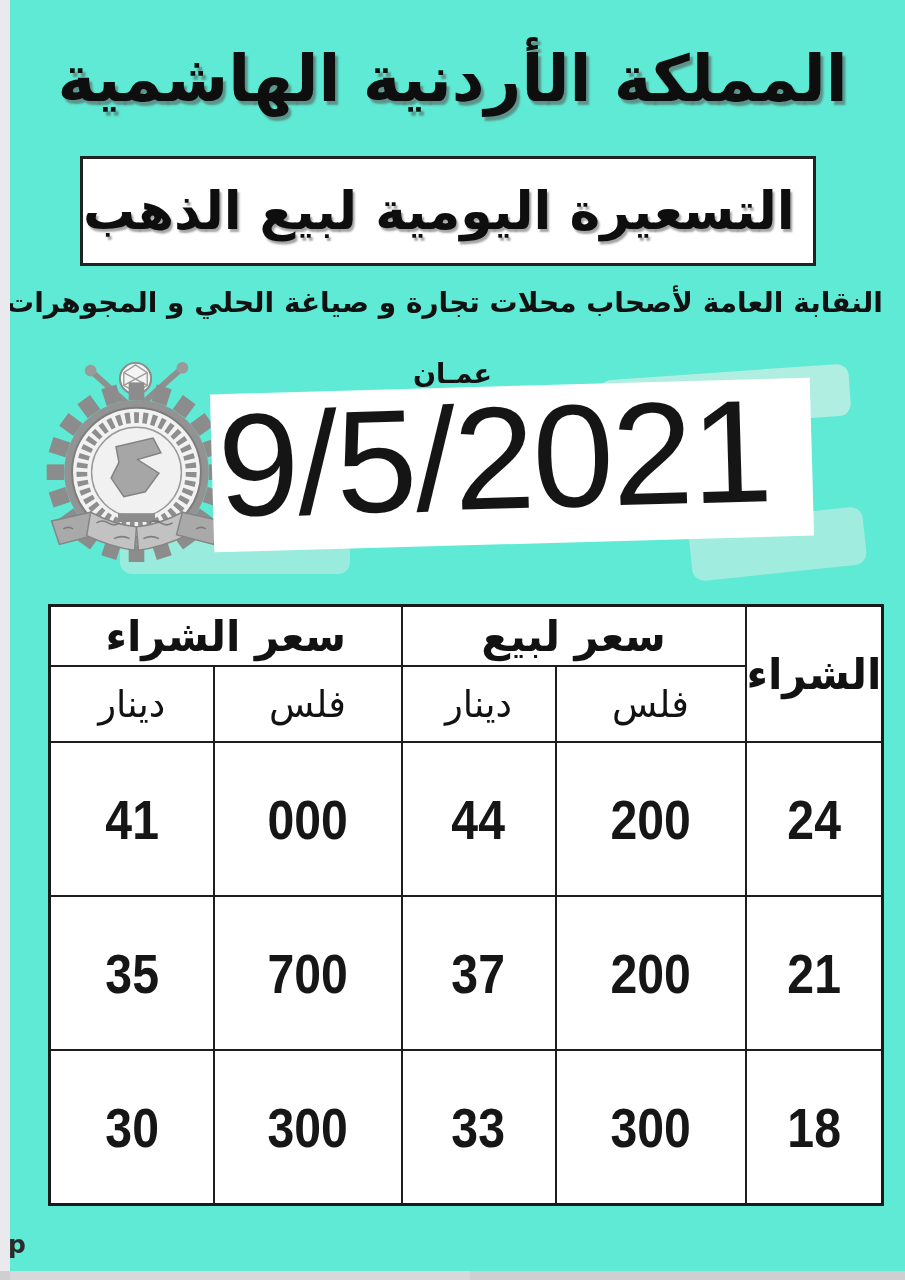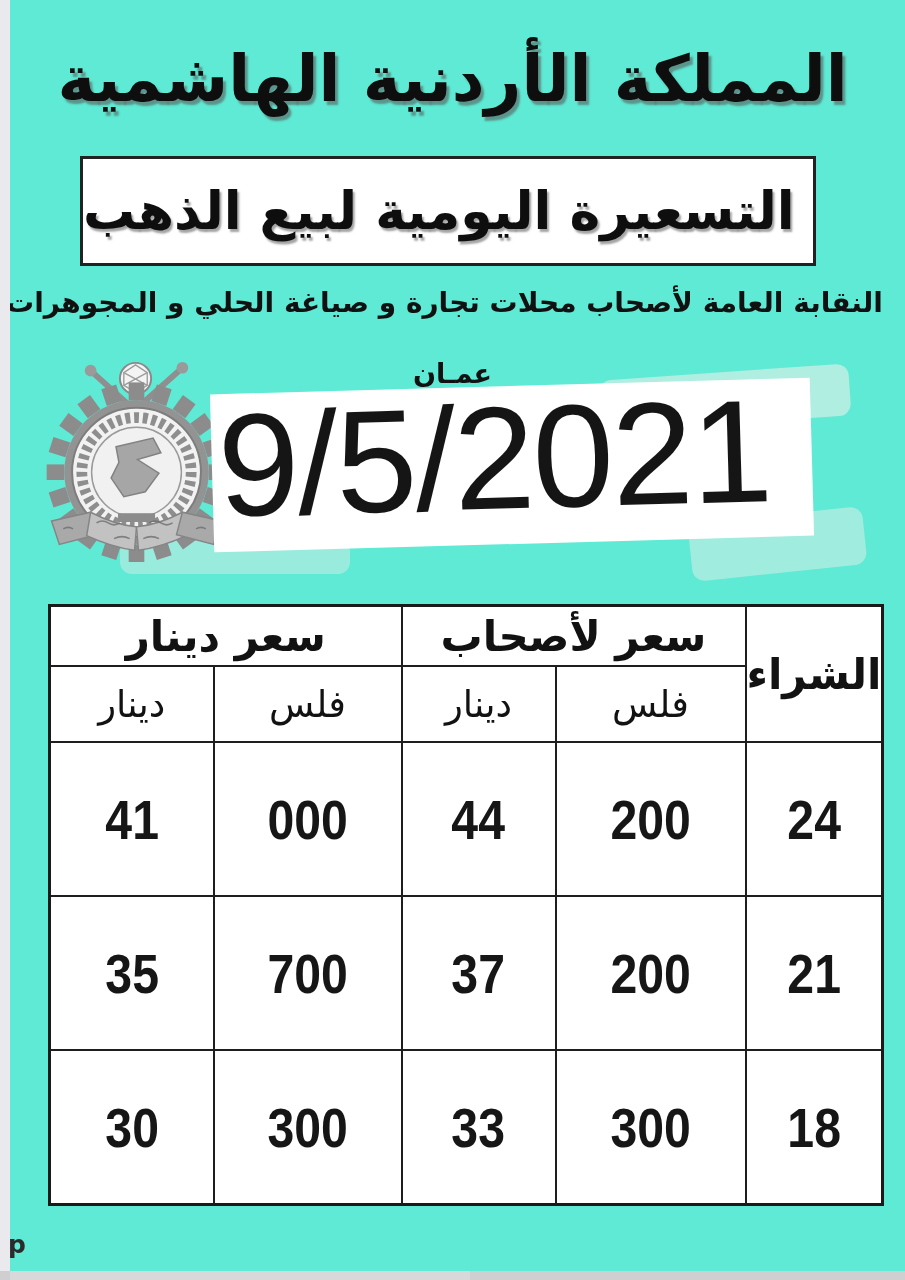--- a/index.html
+++ b/index.html
@@ -142,22 +142,22 @@
     <colgroup>
       <col class="c-karat">
         <col class="c-sfils">
         <col class="c-sdinar">
         <col class="c-bfils">
         <col class="c-bdinar">
     </colgroup>
     <thead>
       <tr>
         <th rowspan="2" class="karat-h" lang="ar">الشراء</th>
-        <th colspan="2" class="group-h" lang="ar">سعر لأصحاب</th>
-        <th colspan="2" class="group-h" lang="ar">سعر دينار</th>
+        <th colspan="2" class="group-h" lang="ar">سعر لبيع</th>
+        <th colspan="2" class="group-h" lang="ar">سعر الشراء</th>
       </tr>
       <tr>
         <th class="sub-h" lang="ar">فلس</th>
         <th class="sub-h" lang="ar">دينار</th>
         <th class="sub-h" lang="ar">فلس</th>
         <th class="sub-h" lang="ar">دينار</th>
       </tr>
     </thead>
     <tbody>
       <tr>

